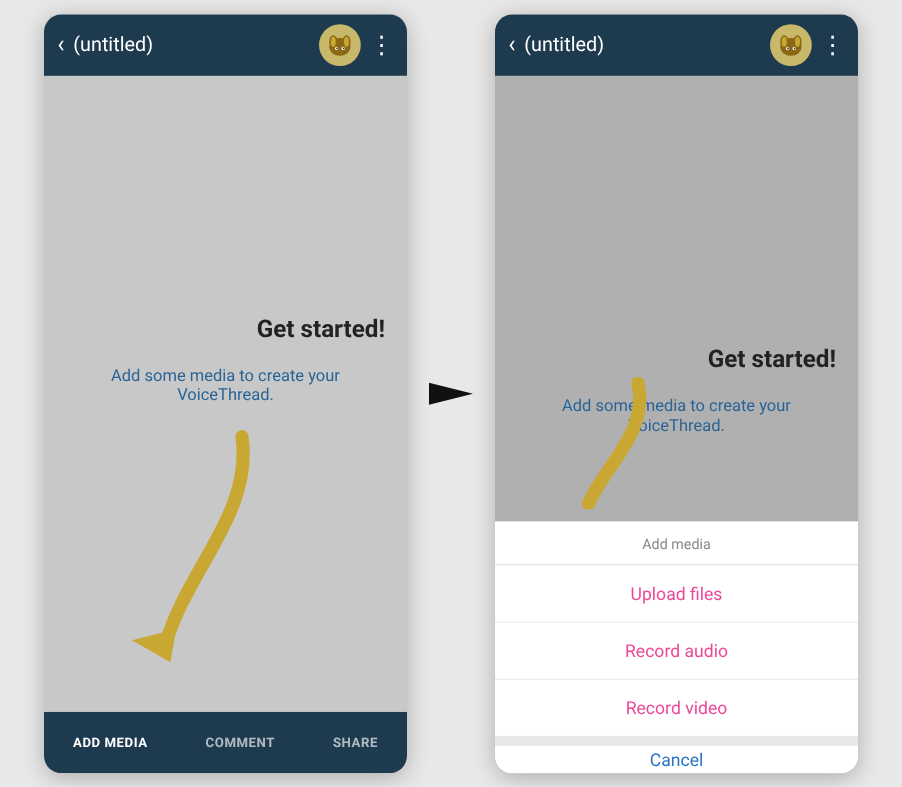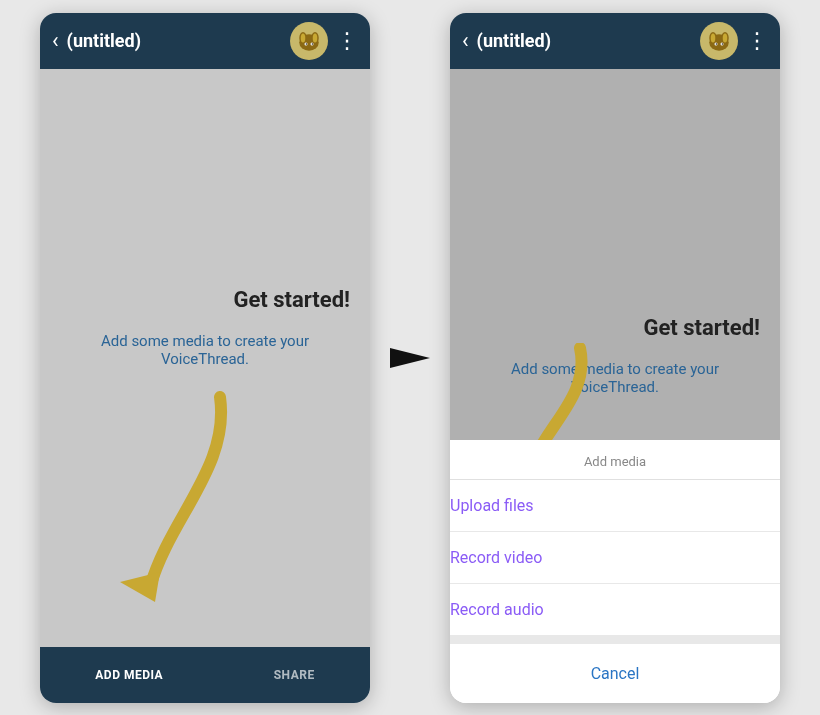--- a/index.html
+++ b/index.html
@@ -51,21 +51,21 @@
       color: white;
       font-size: 22px;
       margin-right: 8px;
       cursor: pointer;
       user-select: none;
     }
 
     .top-bar .title {
       color: white;
       font-size: 18px;
-      font-weight: 700;
+      font-weight: 400;
       flex: 1;
     }
 
     .top-bar .logo {
       width: 38px;
       height: 38px;
       border-radius: 50%;
       background: #c8b86a;
       display: flex;
       align-items: center;
@@ -169,33 +169,34 @@
     .modal-header {
       padding: 14px 0 10px 0;
       text-align: center;
       color: #888;
       font-size: 13px;
       border-bottom: 1px solid #e0e0e0;
     }
 
     .modal-item {
       padding: 16px 0;
-      color: #8b5cf6;
+      text-align: center;
+      color: #ec4899;
       font-size: 16px;
       border-bottom: 1px solid #e8e8e8;
       cursor: pointer;
     }
 
     .modal-item:last-of-type {
       border-bottom: none;
     }
 
     .modal-cancel {
       background: white;
-      padding: 20px 0;
+      padding: 3px 0;
       text-align: center;
       color: #2a75c4;
       font-size: 16px;
       cursor: pointer;
       border-top: 8px solid #e8e8e8;
     }
 
     
     .logo-svg {
       width: 30px;
@@ -248,20 +249,21 @@
         <svg class="arrow-svg" width="180" height="220" viewBox="0 0 180 220" xmlns="http://www.w3.org/2000/svg">
           <path d="M 130 10 C 140 80, 80 130, 60 200" stroke="#c8a832" stroke-width="12" fill="none" stroke-linecap="round"></path>
 
           <polygon points="30,195 70,185 65,215" fill="#c8a832"></polygon>
         </svg>
       </div>
     </div>
 
     <div class="bottom-bar">
       <span class="btn-label">ADD MEDIA</span>
+      <span class="btn-label inactive">COMMENT</span>
       <span class="btn-label inactive">SHARE</span>
     </div>
   </div>
 
   <div class="arrow-between">
     <svg width="60" height="40" viewBox="0 0 60 40" xmlns="http://www.w3.org/2000/svg">
       <polygon points="10,10 10,30 50,20" fill="#111"></polygon>
     </svg>
   </div>
 
@@ -294,21 +296,21 @@
           <div class="subtitle-text">Add some media to create your VoiceThread.</div>
         </div>
 
         <svg style="position:absolute; bottom: 240px; left: 30px;" width="130" height="120" viewBox="0 0 130 120" xmlns="http://www.w3.org/2000/svg">
           <path d="M 100 5 C 110 50, 70 80, 55 115" stroke="#c8a832" stroke-width="12" fill="none" stroke-linecap="round"></path>
         </svg>
 
         <div class="modal-sheet">
           <div class="modal-header">Add media</div>
           <div class="modal-item">Upload files</div>
+          <div class="modal-item">Record audio</div>
           <div class="modal-item">Record video</div>
-          <div class="modal-item">Record audio</div>
           <div class="modal-cancel">Cancel</div>
         </div>
       </div>
     </div>
   </div>
 
 </div>
 
 </body></html>

